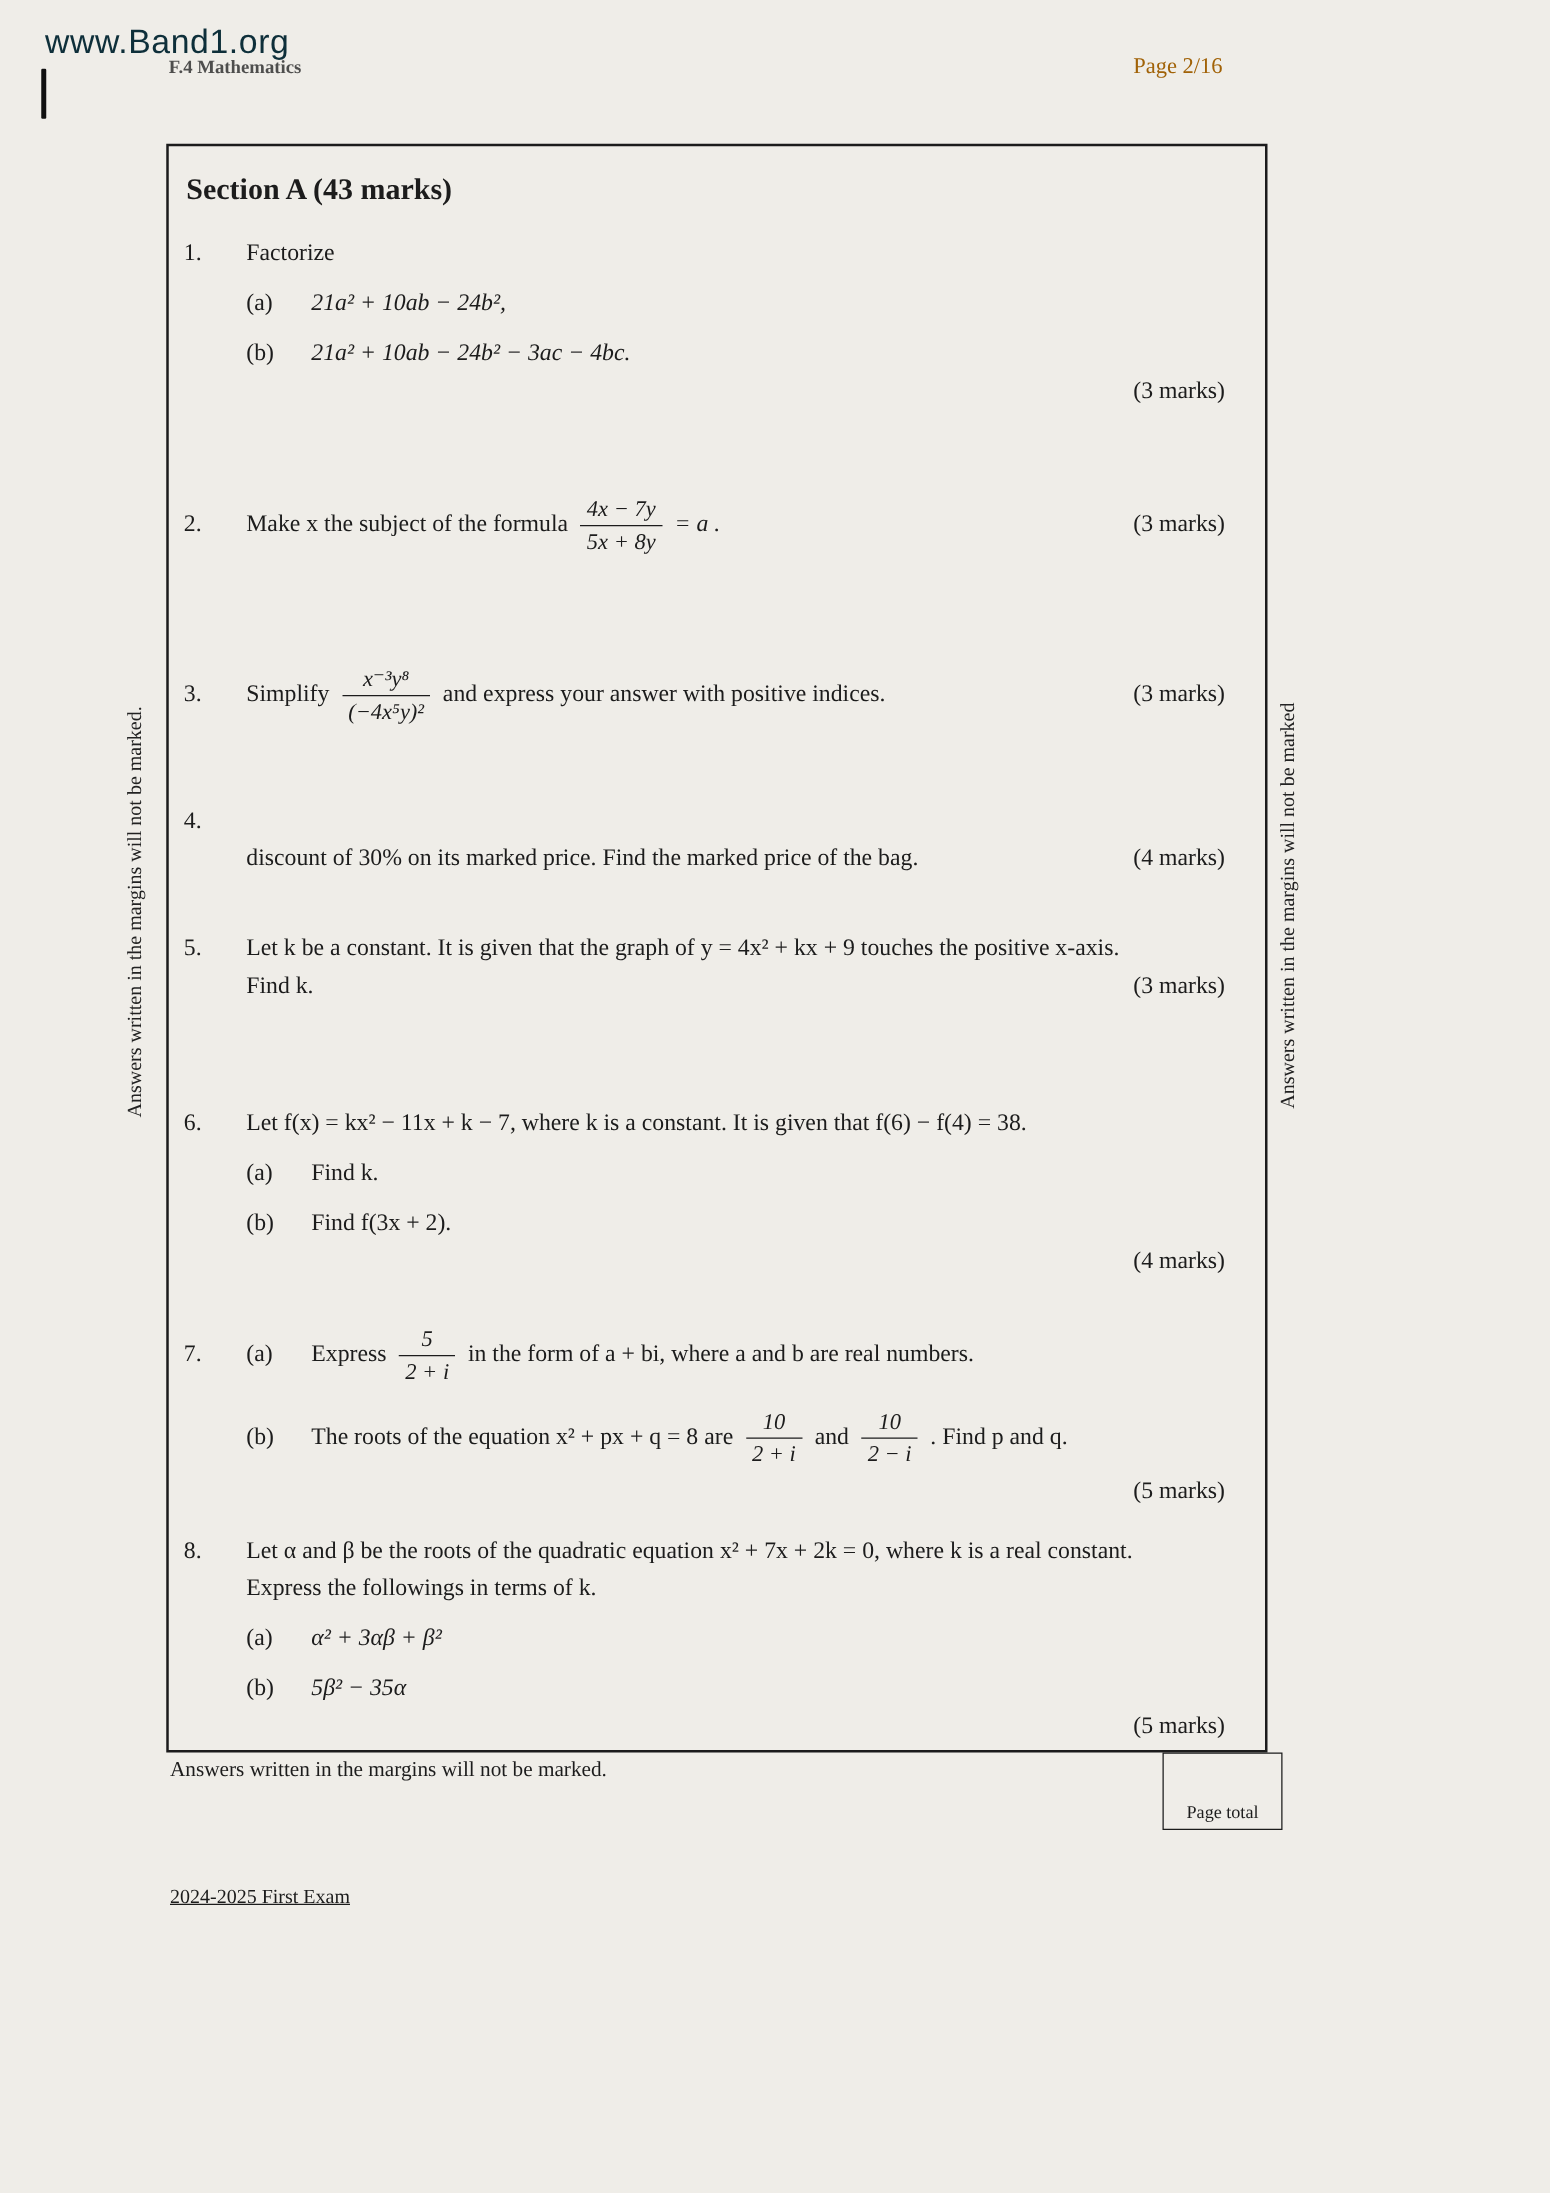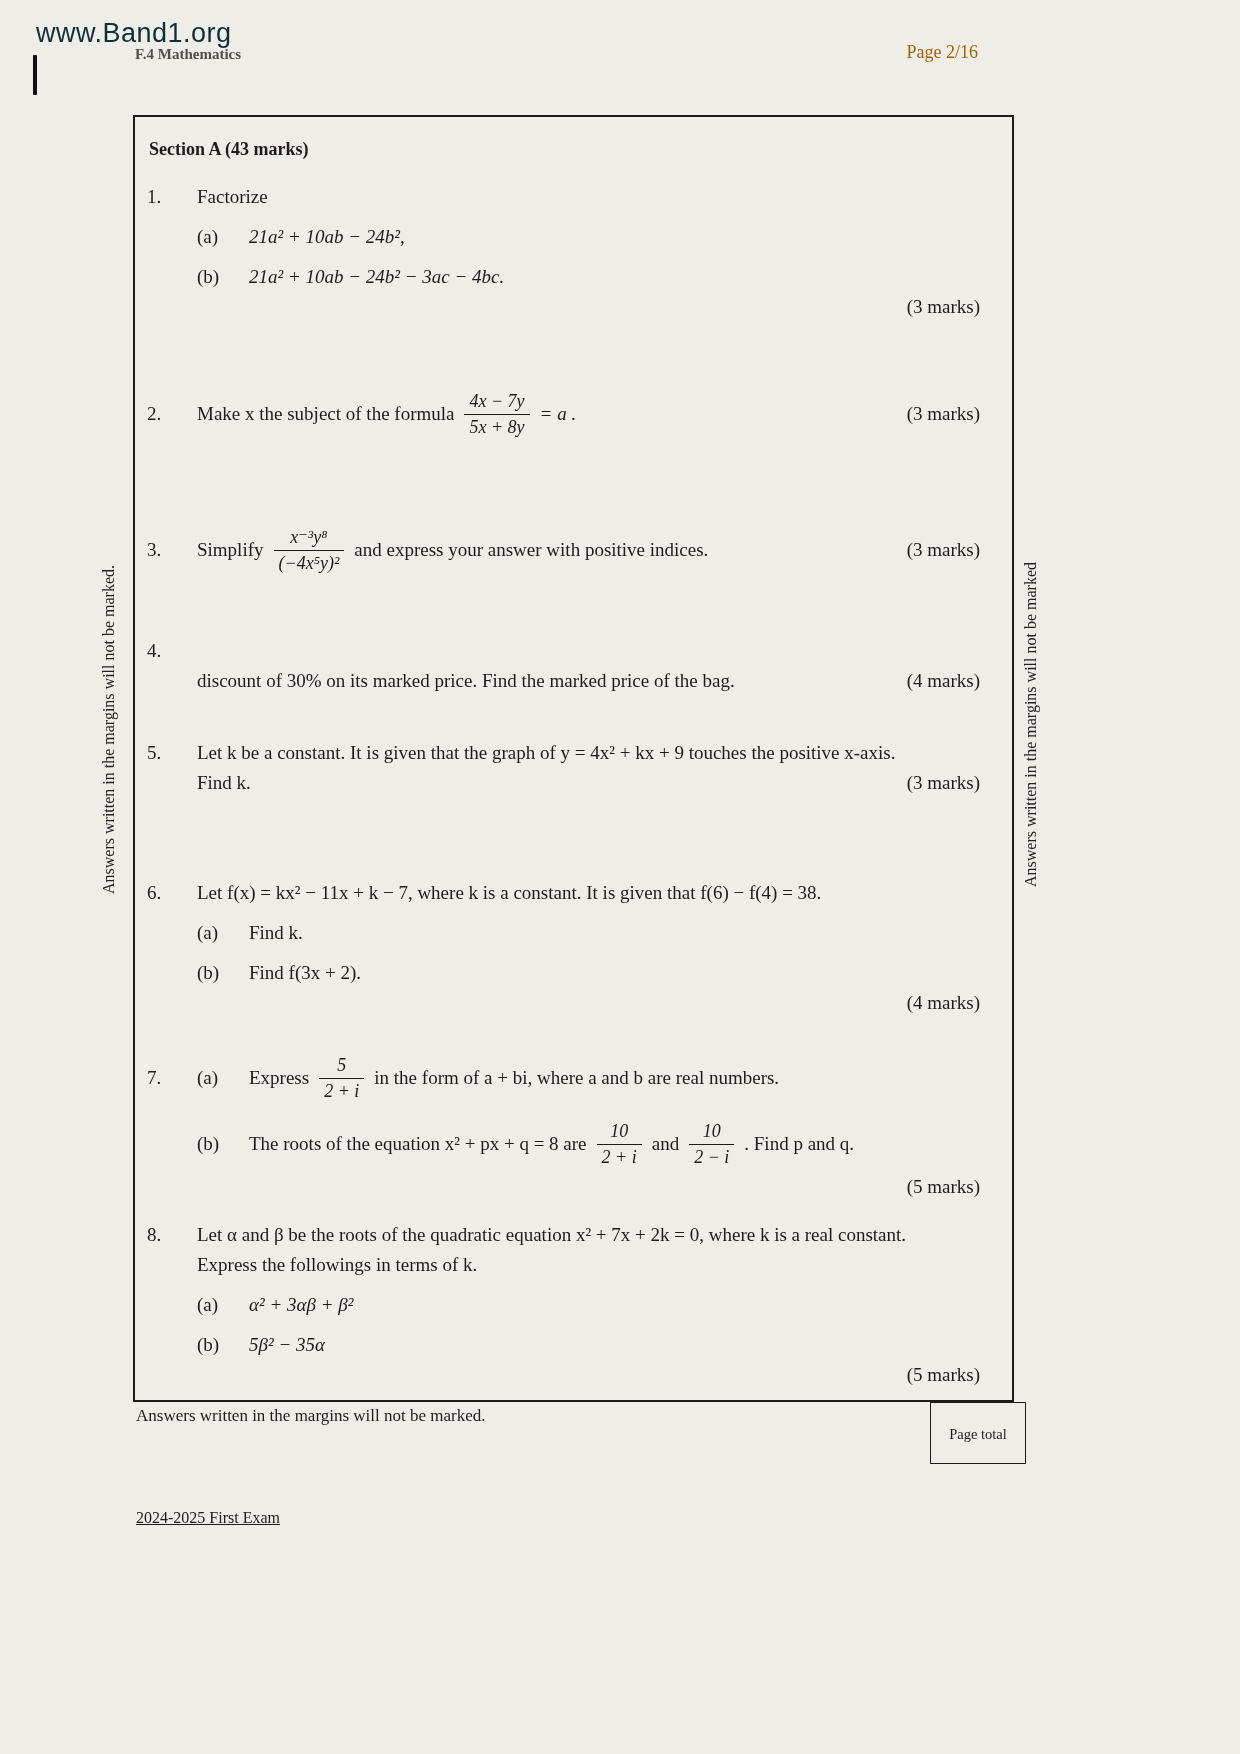--- a/index.html
+++ b/index.html
@@ -45,21 +45,21 @@
   
   .qbox {
     position:absolute; left:133px; top:115px;
     width:881px; height:1287px;
     border:2px solid #1b1b1b;
     box-sizing:border-box;
     padding:18px 32px 10px 12px;
     background:transparent;
   }
   .section-title {
-    font-weight:bold; font-size:18px; margin:4px 0 26px 2px;
+    font-weight:bold; font-size:24px; margin:4px 0 26px 2px;
   }
   .q { font-size:19px; }
   .qline { display:flex; align-items:baseline; }
   .qline.center { align-items:center; }
   .qnum { width:50px; flex:0 0 50px; }
   .qtext { }
   .cont { margin-left:50px; }
   .sub { display:flex; align-items:baseline; margin-left:50px; margin-top:18px; }
   .sub.center { align-items:center; }
   .sublabel { width:52px; flex:0 0 52px; }
@@ -93,21 +93,21 @@
     position:absolute; left:136px; top:1406px; font-size:17px;
   }
   .footer-exam {
     position:absolute; left:136px; top:1509px; font-size:16px;text-decoration:underline;
   }
   .page-total-box {
     position:absolute; left:930px; top:1402px;
     width:96px; height:62px;
     border:1.8px solid #1b1b1b; box-sizing:border-box;
     display:flex; align-items:flex-end; justify-content:center;
-    padding-bottom:20px;
+    padding-bottom:4px;
     font-size:14.5px;
     background:transparent;
   }
 </style>
 </head>
 <body>
 
 <div class="page">
 
   <div class="watermark">www.Band1.org</div>

